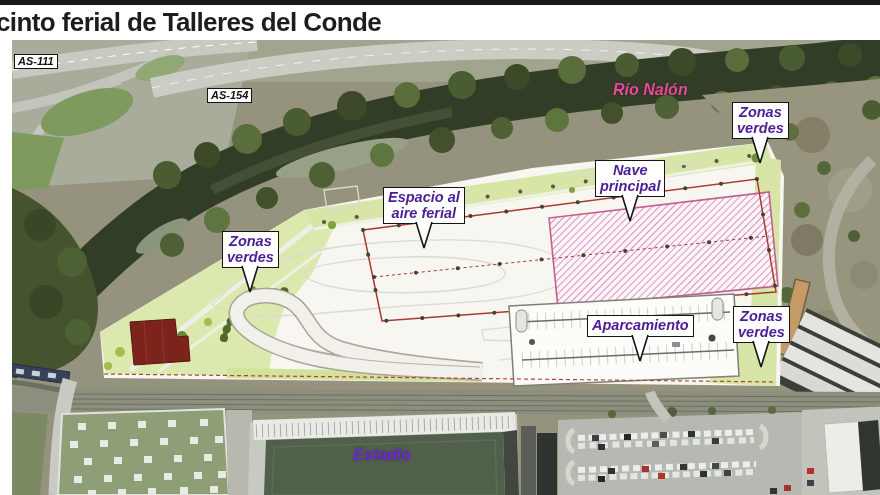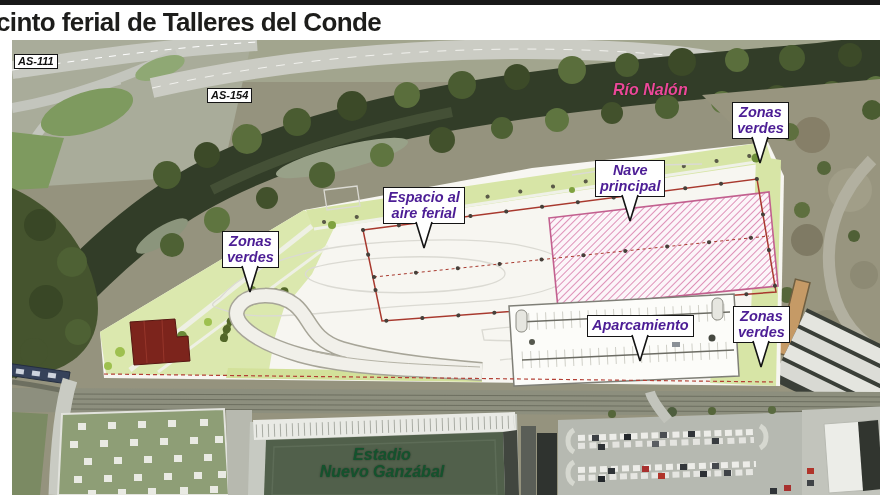--- a/index.html
+++ b/index.html
@@ -12,21 +12,21 @@
   .map > svg.bg{position:absolute;top:0;left:0;}
   .roadsign{position:absolute;background:#ffffff;border:1.5px solid #141414;color:#111;
             font-size:11px;font-weight:bold;padding:0 3px;line-height:13px;white-space:nowrap;}
   .wlabel{position:absolute;color:#ec4899;font-weight:bold;font-size:16px;white-space:nowrap;
           text-shadow:0 0 2px rgba(0,0,0,.45);}
   .callout{position:absolute;background:#ffffff;border:1.6px solid #141414;color:#4c1d95;
            font-size:14.5px;font-weight:bold;line-height:15.5px;padding:2px 4px;text-align:center;
            white-space:nowrap;}
   .callout span{display:block;}
   .ptr{position:absolute;left:50%;margin-left:-11px;bottom:-26px;width:22px;height:29px;}
-  .stadium-label{position:absolute;left:285px;top:406px;width:170px;text-align:center;color:#14532d;
+  .stadium-label{position:absolute;left:285px;top:406px;width:170px;text-align:center;color:#6d28d9;
                  font-weight:bold;font-size:16px;line-height:17px;text-shadow:0 0 2px rgba(0,0,0,.45);}
 </style>
 </head>
 <body>
 
 <div class="stage">
   <div class="topbar"></div>
   <div class="headline">cinto ferial de Talleres del Conde</div>
 
   <div class="map">
@@ -349,17 +349,16 @@
       <span>Zonas</span>
       <span>verdes</span>
       <svg class="ptr" viewBox="0 0 22 29">
           <path d="M3,2 L19,2 L11,28 Z" fill="#ffffff"></path>
           <path d="M3,2 L11,28 M19,2 L11,28" stroke="#141414" stroke-width="1.6" fill="none"></path>
         </svg>
     </div>
 
     <div class="stadium-label">
       <span style="display:block;">Estadio</span>
-      <span style="display:block;">Nuevo Ganzábal</span>
     </div>
 
   </div>
 </div>
 
 </body></html>

